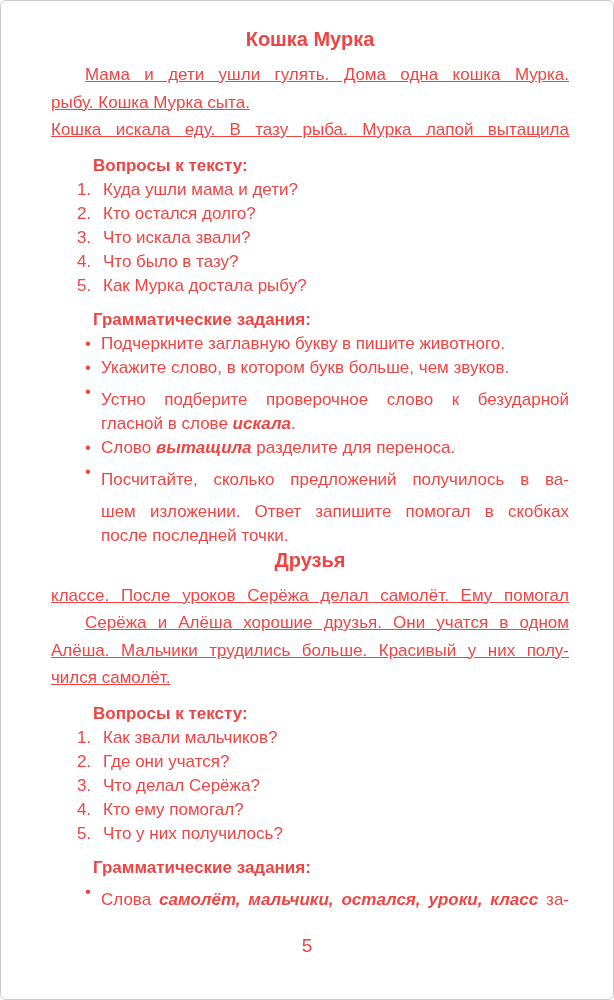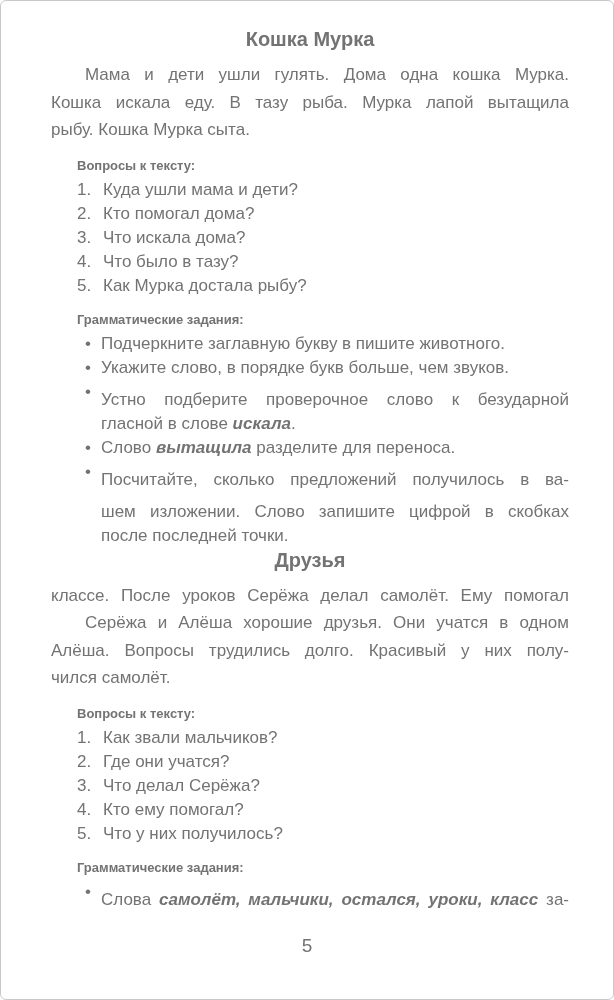--- a/index.html
+++ b/index.html
@@ -3,42 +3,42 @@
 <meta charset="utf-8">
 <style>
   html,body{margin:0;padding:0;background:#fff;}
   .page{
     width:614px;height:1000px;
     box-sizing:border-box;
     background:#ffffff;
     border:1px solid #c9c9c9;
     border-radius:6px;
     font-family:"Liberation Sans",sans-serif;
-    color:#737373;
+    color:#ef4444;
     position:relative;
     overflow:hidden;
   }
   .content{padding:26px 44px 0 50px;}
   .sec-title{
     text-align:center;
     font-weight:bold;
     font-size:20px;
     line-height:24px;
     margin:0 0 10px 0;
   }
   .sec-title.second{}
   .story{font-size:17px;line-height:27.5px;margin:0 0 6px 0;}
-  .story .line{text-align:left;}
+  .story .line{text-align:left;text-decoration:underline;}
   .story .line.just{text-align:justify;text-align-last:justify;}
   .story .line.indent{text-indent:34px;}
   .block-heading{
     font-weight:bold;
-    font-size:13px;
+    font-size:17px;
     line-height:24px;
-    margin:10px 0 0 26px;
+    margin:10px 0 0 42px;
   }
   .qlist{margin:0 0 0 26px;}
   .qrow{display:flex;font-size:17px;line-height:24px;}
   .qnum{width:26px;flex:none;}
   .qtext{flex:1;}
   .glist{margin:0 0 0 34px;}
   .grow{display:flex;font-size:17px;line-height:24px;}
   .gbullet{width:16px;flex:none;}
   .gbody{flex:1;}
   .gline{text-align:left;}
@@ -53,36 +53,36 @@
   }
 </style>
 </head>
 <body>
 
 <div class="page">
   <div class="content" id="doc-root">
       <h2 class="sec-title">Кошка Мурка</h2>
       <div class="story">
         <div class="line just indent">Мама и дети ушли гулять. Дома одна кошка Мурка.</div>
+        <div class="line">рыбу. Кошка Мурка сыта.</div>
         <div class="line just">Кошка искала еду. В тазу рыба. Мурка лапой вытащила</div>
-        <div class="line">рыбу. Кошка Мурка сыта.</div>
       </div>
       <div class="block-heading">Вопросы к тексту:</div>
       <div class="qlist">
         <div class="qrow">
           <span class="qnum">1.</span>
           <span class="qtext">Куда ушли мама и дети?</span>
         </div>
         <div class="qrow">
           <span class="qnum">2.</span>
-          <span class="qtext">Кто помогал дома?</span>
+          <span class="qtext">Кто остался долго?</span>
         </div>
         <div class="qrow">
           <span class="qnum">3.</span>
-          <span class="qtext">Что искала дома?</span>
+          <span class="qtext">Что искала звали?</span>
         </div>
         <div class="qrow">
           <span class="qnum">4.</span>
           <span class="qtext">Что было в тазу?</span>
         </div>
         <div class="qrow">
           <span class="qnum">5.</span>
           <span class="qtext">Как Мурка достала рыбу?</span>
         </div>
       </div>
@@ -90,50 +90,50 @@
       <div class="glist">
         <div class="grow">
           <span class="gbullet">•</span>
           <div class="gbody">
             <div class="gline"><span>Подчеркните заглавную букву в пишите животного.</span></div>
           </div>
         </div>
         <div class="grow">
           <span class="gbullet">•</span>
           <div class="gbody">
-            <div class="gline"><span>Укажите слово, в порядке букв больше, чем звуков.</span></div>
+            <div class="gline"><span>Укажите слово, в котором букв больше, чем звуков.</span></div>
           </div>
         </div>
         <div class="grow">
           <span class="gbullet">•</span>
           <div class="gbody">
             <div class="gline just"><span>Устно подберите проверочное слово к безударной</span></div>
             <div class="gline"><span>гласной в слове </span><span class="bi">искала</span><span>.</span></div>
           </div>
         </div>
         <div class="grow">
           <span class="gbullet">•</span>
           <div class="gbody">
             <div class="gline"><span>Слово </span><span class="bi">вытащила</span><span> разделите для переноса.</span></div>
           </div>
         </div>
         <div class="grow">
           <span class="gbullet">•</span>
           <div class="gbody">
             <div class="gline just"><span>Посчитайте, сколько предложений получилось в ва-</span></div>
-            <div class="gline just"><span>шем изложении. Слово запишите цифрой в скобках</span></div>
+            <div class="gline just"><span>шем изложении. Ответ запишите помогал в скобках</span></div>
             <div class="gline"><span>после последней точки.</span></div>
           </div>
         </div>
       </div>
       <h2 class="sec-title second">Друзья</h2>
       <div class="story">
         <div class="line just">классе. После уроков Серёжа делал самолёт. Ему помогал</div>
         <div class="line just indent">Серёжа и Алёша хорошие друзья. Они учатся в одном</div>
-        <div class="line just">Алёша. Вопросы трудились долго. Красивый у них полу-</div>
+        <div class="line just">Алёша. Мальчики трудились больше. Красивый у них полу-</div>
         <div class="line">чился самолёт.</div>
       </div>
       <div class="block-heading">Вопросы к тексту:</div>
       <div class="qlist">
         <div class="qrow">
           <span class="qnum">1.</span>
           <span class="qtext">Как звали мальчиков?</span>
         </div>
         <div class="qrow">
           <span class="qnum">2.</span>

